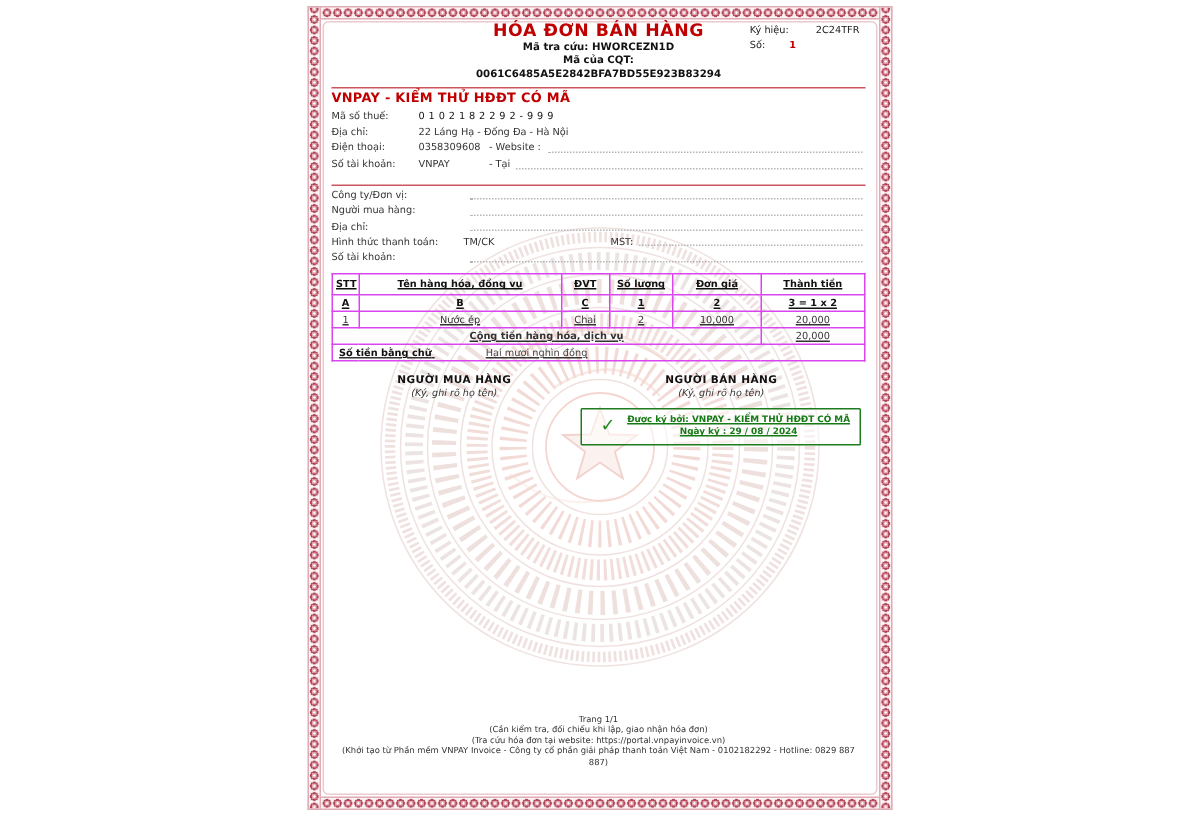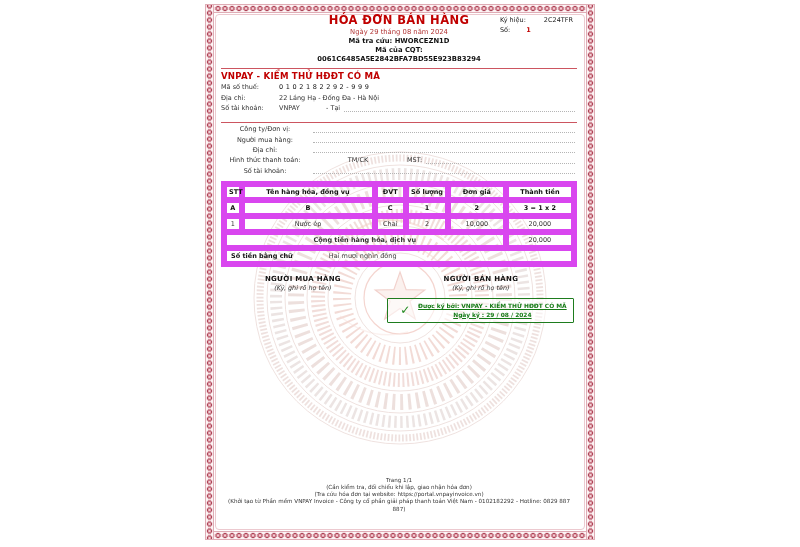--- a/index.html
+++ b/index.html
@@ -43,28 +43,28 @@
   
   .seller-name { color:#c00000; font-weight:bold; font-size:8.6px; line-height:11px; margin-top:2px; letter-spacing:.2px; }
   .srow { display:flex; align-items:flex-end; line-height:10.7px; color:#333; }
   .slabel { width:58px; flex:none; }
   .sval { flex:none; }
   .taxcode { font-weight:normal; letter-spacing:2.6px; color:#111; }
   .wval { width:47px; flex:none; }
   .dots { flex:1 1 auto; border-bottom:1px dotted #b5b5b5; height:8px; margin:0 2px 2px 4px; }
 
   
-  .brow { display:flex; align-items:flex-end; line-height:10.4px; color:#333;text-align:center; }
+  .brow { display:flex; align-items:flex-end; line-height:10.4px; color:#333; }
   .blabel { width:88px; flex:none; }
   .bval { width:98px; flex:none; }
   .mstlabel { flex:none; }
 
   
   table.items { width:100%; border-collapse:collapse; margin-top:5px; table-layout:fixed; }
-  table.items td { border:6px solid #d946ef; text-align:center; font-size:6.5px; padding:1px 2px; color:#333; }
+  table.items td { border:1px solid #d946ef; text-align:center; font-size:6.5px; padding:1px 2px; color:#333;text-decoration:underline; }
   tr.th td { font-weight:bold; color:#111; height:14px; }
   tr.sub td { font-weight:bold; color:#111; height:11px; }
   tr.data td { height:11px; }
   tr.total td { height:11px; }
   td.total-label { text-align:right; font-weight:bold; color:#111; padding-right:4px; }
   tr.words td { text-align:left; height:11px; padding-left:4px; }
   .words-label { font-weight:bold; color:#111; }
   .words-value { color:#444; margin-left:4px;padding-left:30px; }
 
   
@@ -113,21 +113,20 @@
         <path d="M-52,-62 Q-10,-96 44,-58" stroke="#e08a74" stroke-width="2" opacity=".55"></path>
         <path d="M-30,-40 Q12,-66 40,-34" stroke="#e49a84" stroke-width="1.5" opacity=".5"></path>
         <path d="M-60,18 Q-30,44 8,34" stroke="#e8b0a0" stroke-width="1.5" opacity=".4"></path>
       </g>
     </svg>
 
     <div class="content">
 
       <div class="hblock">
         <div class="inv-title">HÓA ĐƠN BÁN HÀNG</div>
-        <div class="inv-date">Ngày 29 tháng 08 năm 2024</div>
         <div class="inv-lookup">
           <span>Mã tra cứu:</span>
           <span>HWORCEZN1D</span>
         </div>
         <div class="inv-cqt">Mã của CQT:</div>
         <div class="inv-code">0061C6485A5E2842BFA7BD55E923B83294</div>
         <div class="hright">
           <div>
             <span>Ký hiệu:</span><span class="ser">2C24TFR</span>
           </div>
@@ -141,20 +140,26 @@
 
       <div>
         <div class="seller-name">VNPAY - KIỂM THỬ HĐĐT CÓ MÃ</div>
         <div class="srow">
           <span class="slabel">Mã số thuế:</span>
           <span class="sval taxcode">0102182292-999</span>
         </div>
         <div class="srow">
           <span class="slabel">Địa chỉ:</span>
           <span class="sval">22 Láng Hạ - Đống Đa - Hà Nội</span>
+        </div>
+        <div class="srow">
+          <span class="slabel">Điện thoại:</span>
+          <span class="sval wval">0358309608</span>
+          <span>- Website :</span>
+          <span class="dots"></span>
         </div>
         <div class="srow">
           <span class="slabel">Số tài khoản:</span>
           <span class="sval wval">VNPAY</span>
           <span>- Tại</span>
           <span class="dots"></span>
         </div>
       </div>
 
       <div class="sep2"></div>

